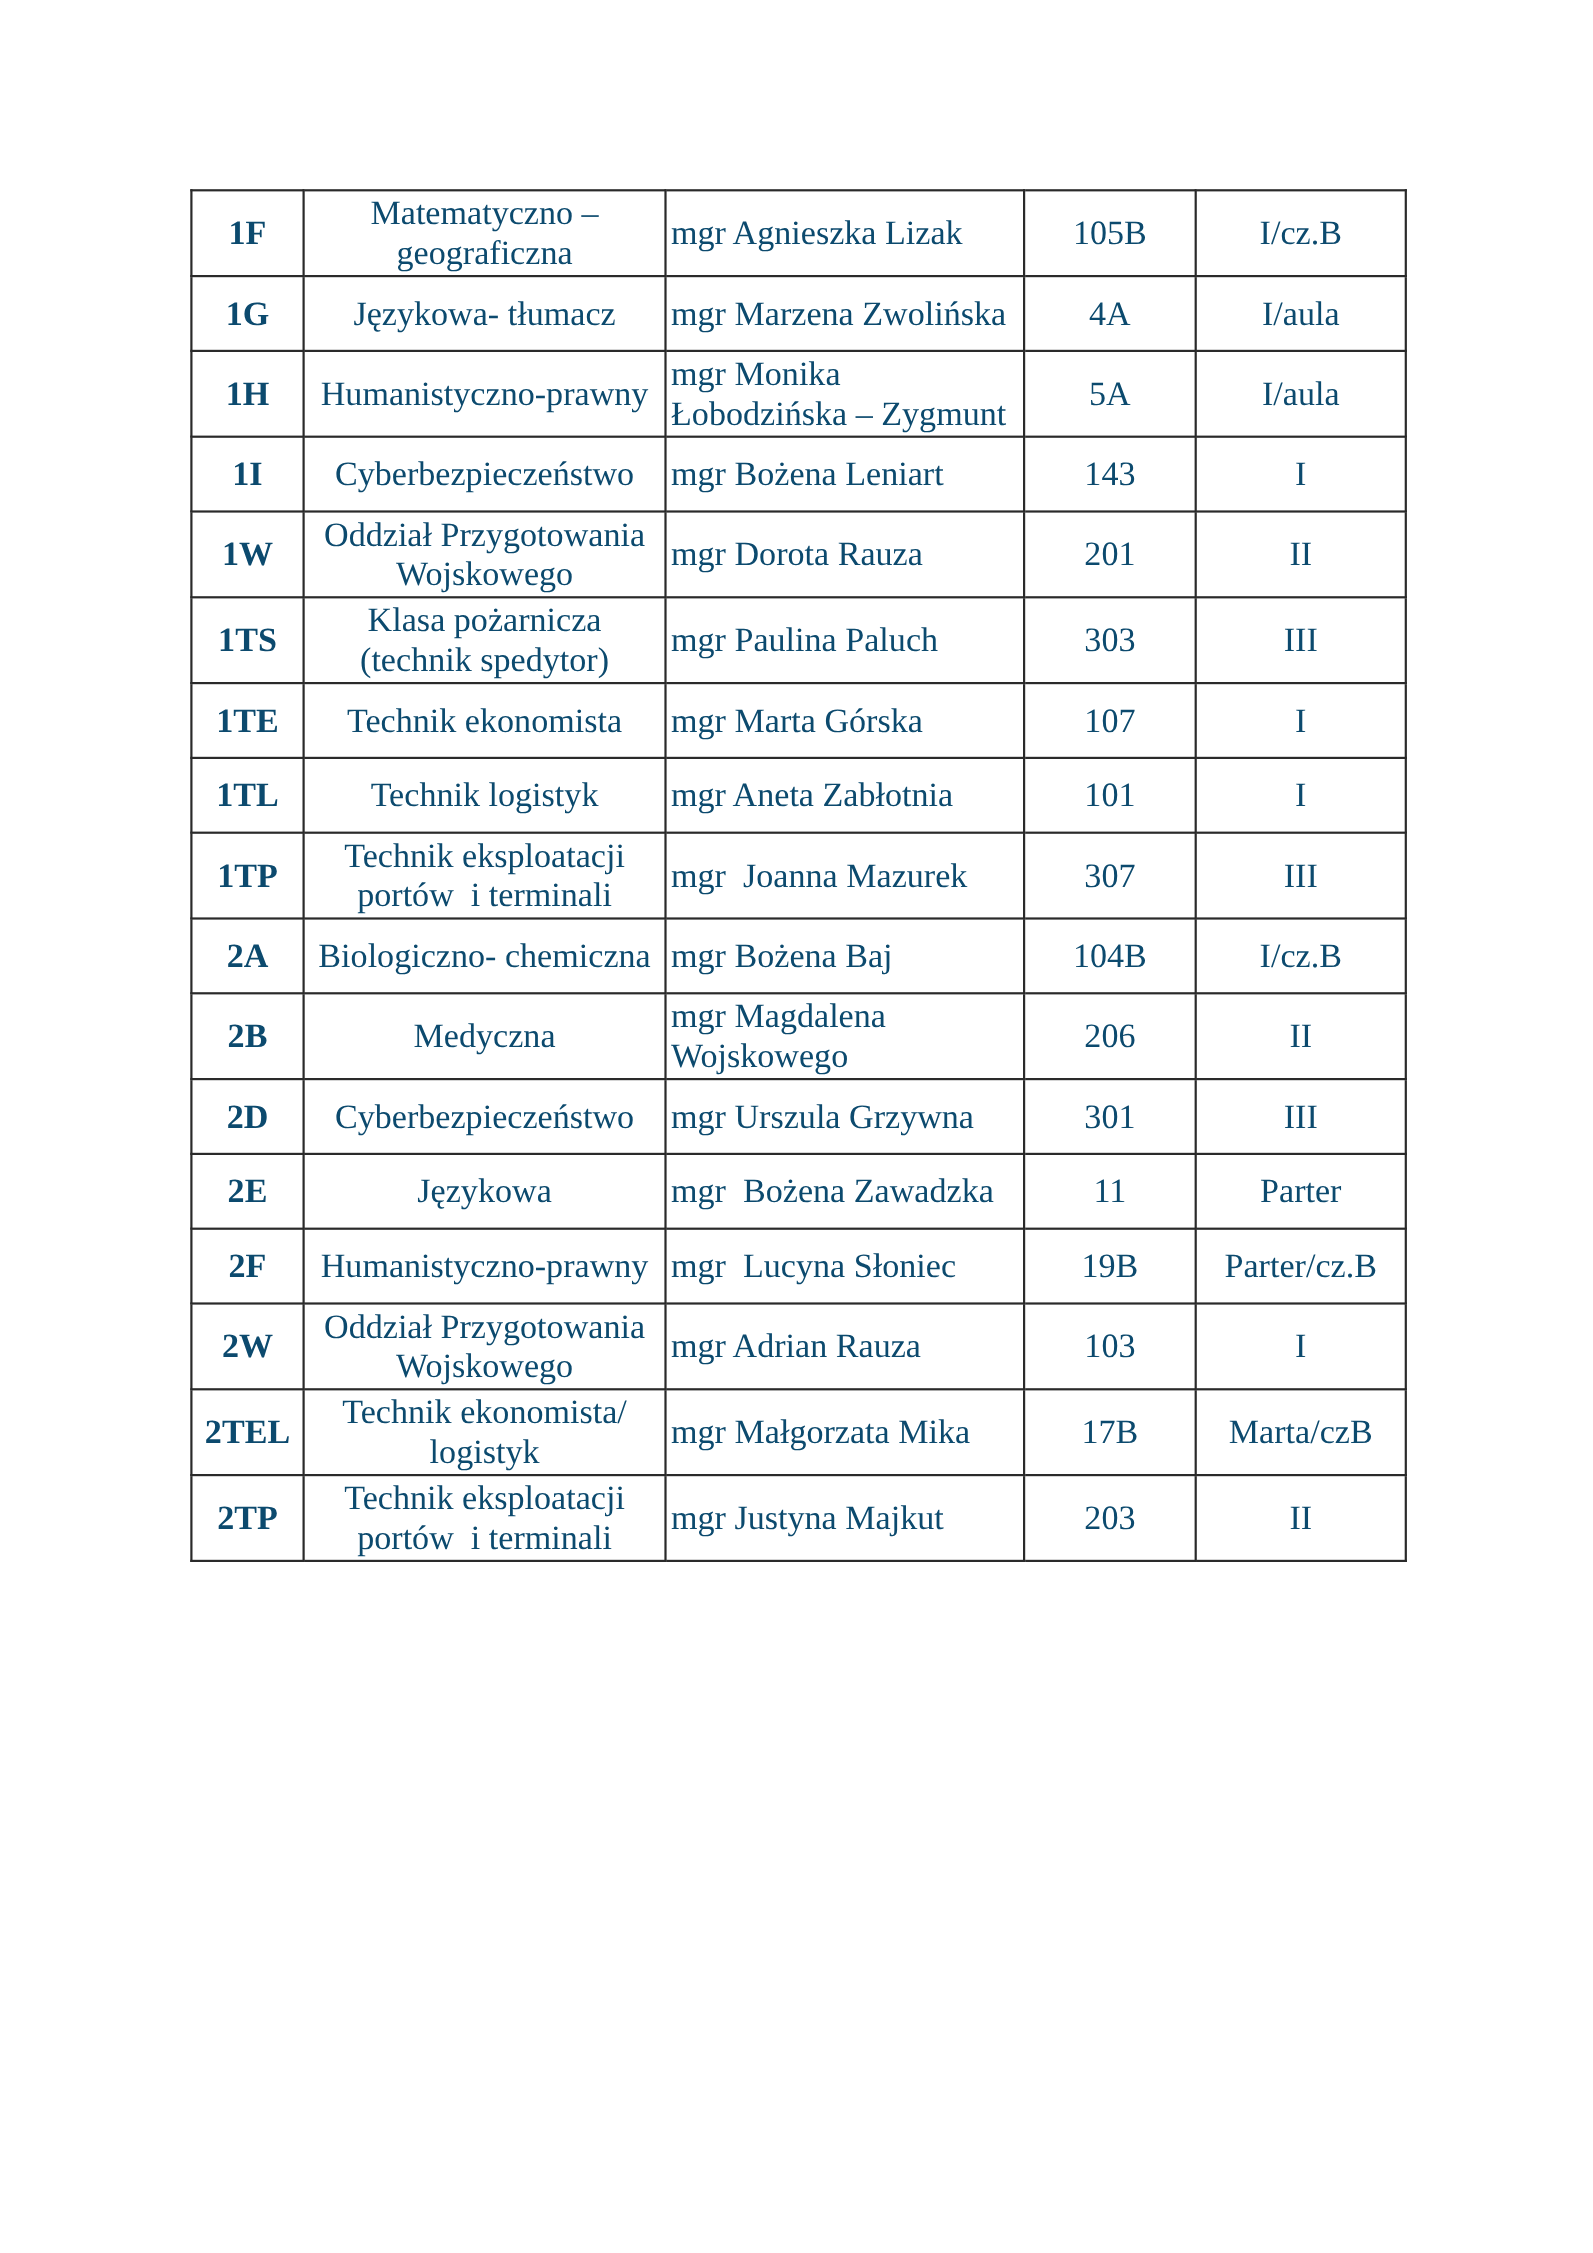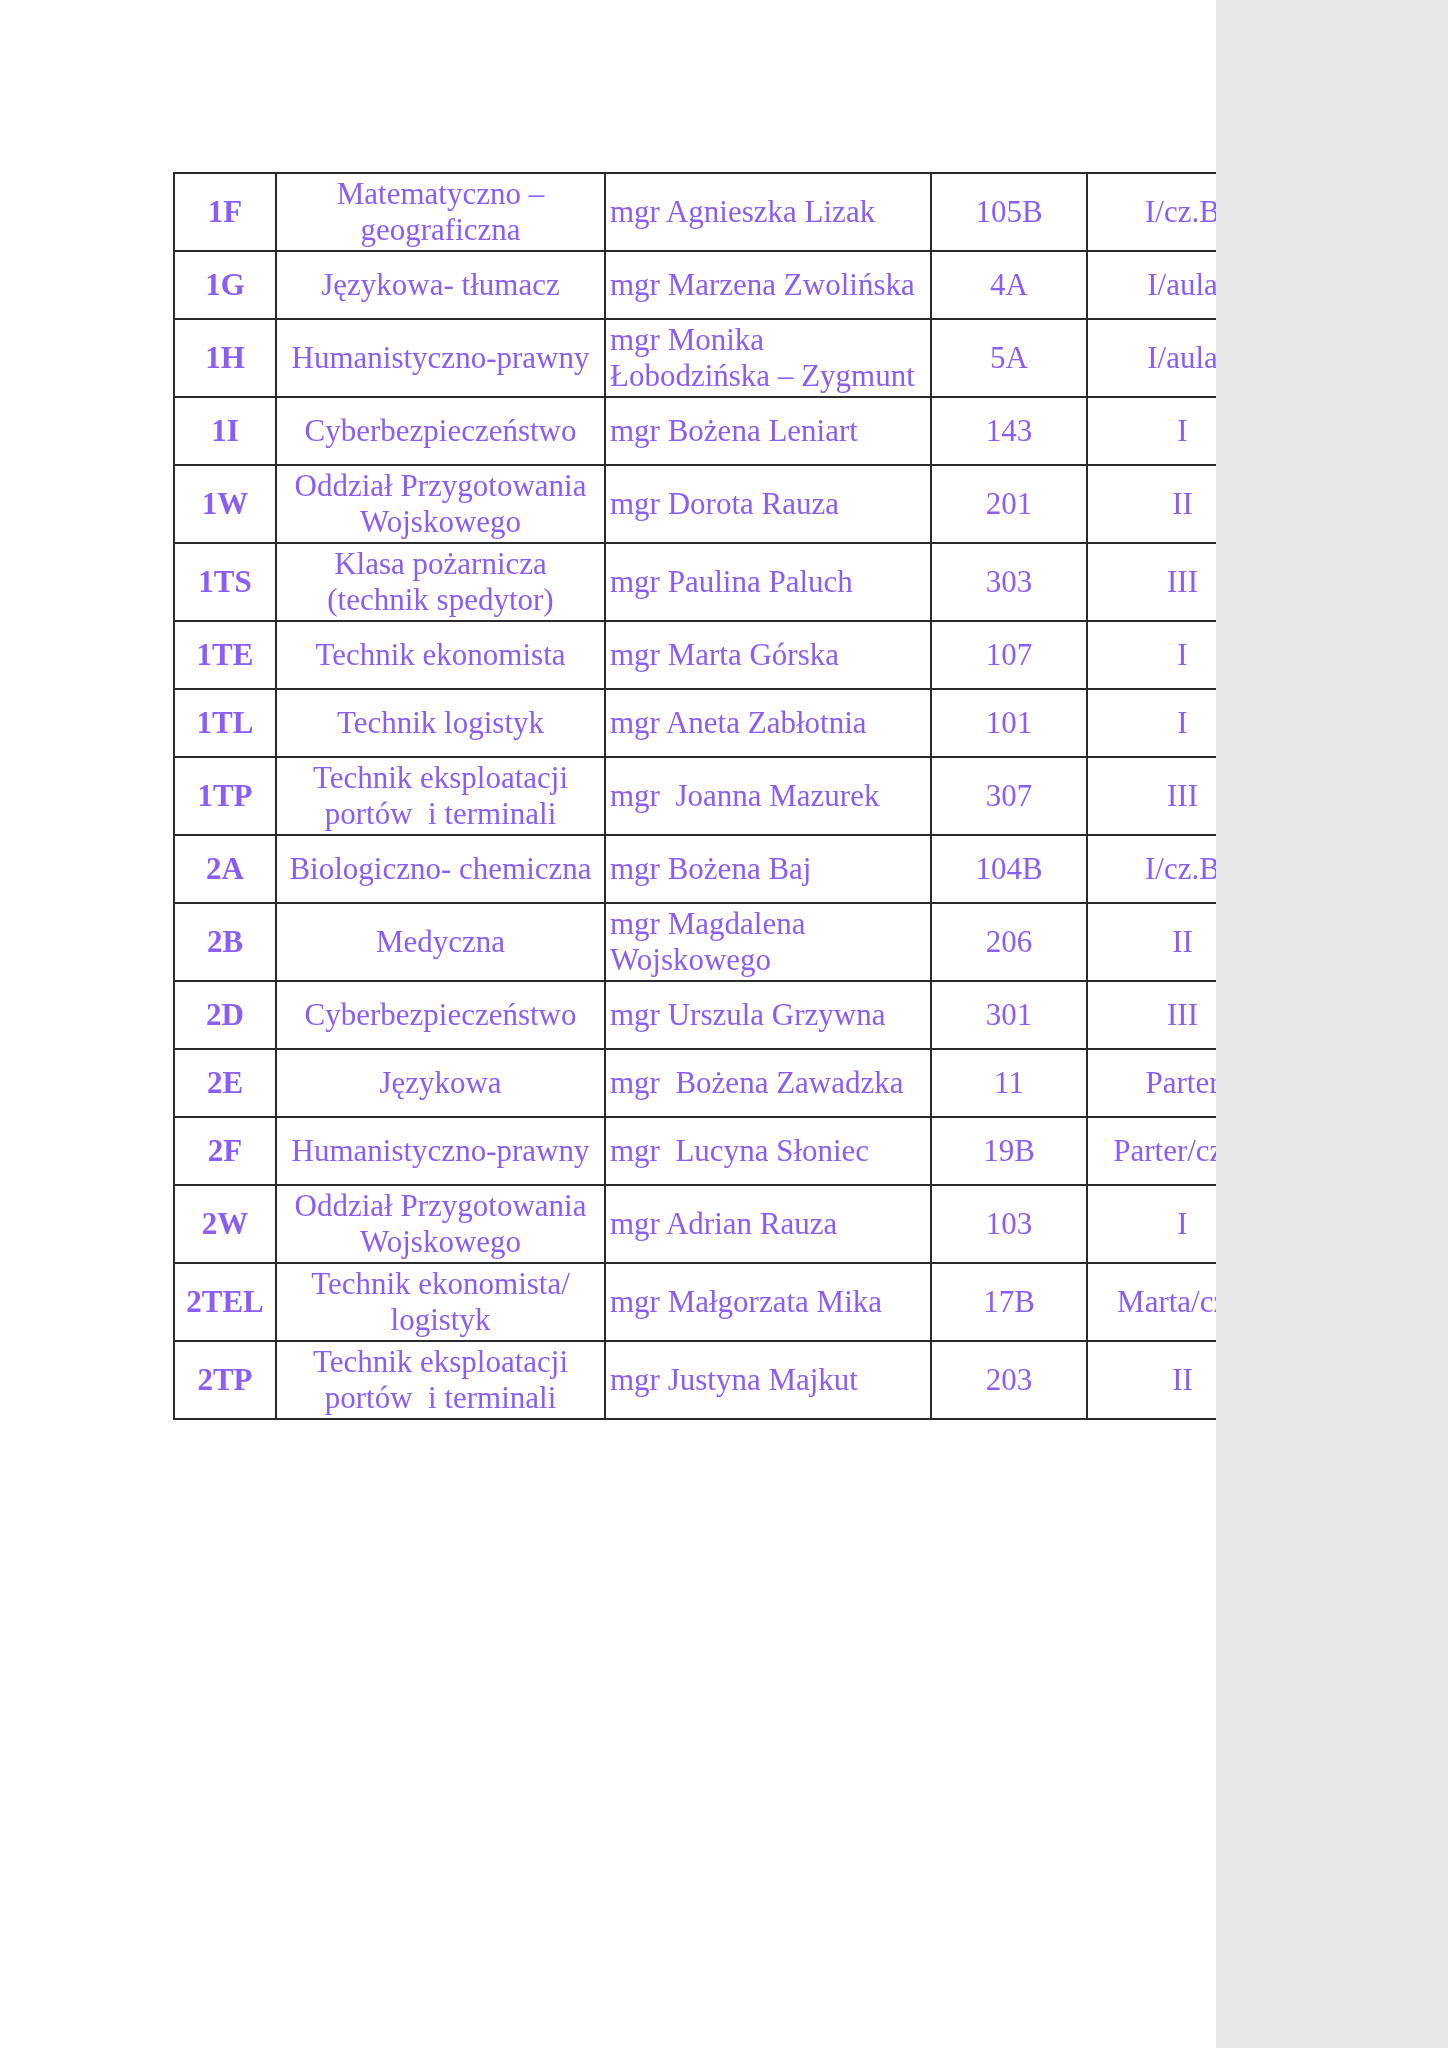--- a/index.html
+++ b/index.html
@@ -2,26 +2,26 @@
 <html><head>
 <meta charset="utf-8">
 <style>
   html, body {
     margin: 0;
     padding: 0;
     background: #e8e8e8;
   }
   .page {
     position: relative;
-    width: 1216px;
+    width: 1448px;
     height: 2048px;
     background: #ffffff;
     overflow: hidden;
     font-family: "Liberation Serif", "DejaVu Serif", serif;
-    color: #8b5cf6;
+    color: #0c4a6e;
   }
   table.class-table {
     position: absolute;
     left: 173px;
     top: 172px;
     width: 1104px;
     border-collapse: collapse;
     table-layout: fixed;
     font-size: 31px;
     line-height: 36px;

